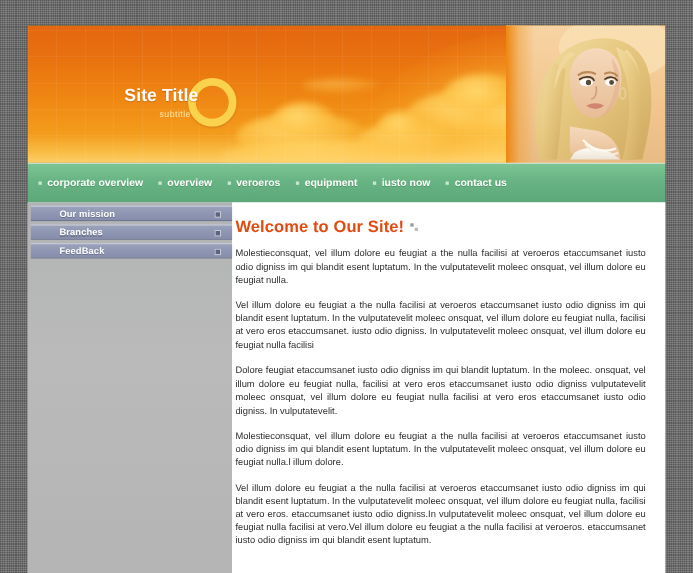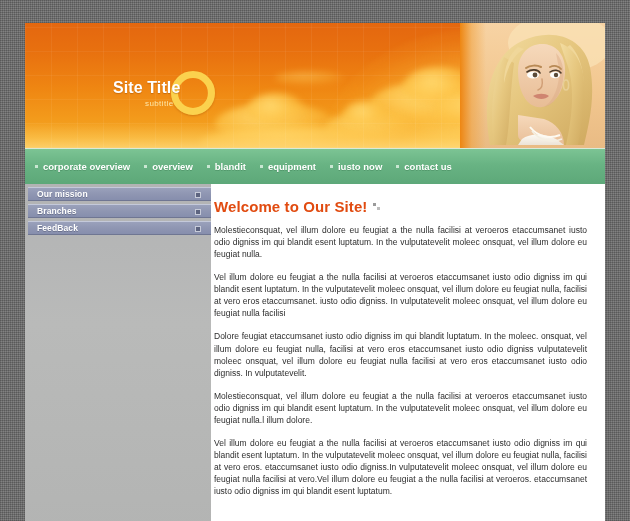--- a/index.html
+++ b/index.html
@@ -194,21 +194,21 @@
     border-bottom: 1px solid #6f7692;
     display: flex;
     align-items: center;
     cursor: pointer;
     box-sizing: border-box;
   }
   .side-item .label {
     font-size: 8.5px;
     font-weight: bold;
     color: #ffffff;
-    padding-left: 9px;
+    padding-left: 26px;
     letter-spacing: 0.1px;
     white-space: nowrap;
     text-shadow: 0 1px 0 rgba(80,85,110,0.5);
   }
   .side-item .marker {
     position: absolute;
     right: 10px;
     top: 4px;
     width: 4px;
     height: 4px;
@@ -341,21 +341,21 @@
       <div class="nav-item">
         <span class="dot"></span>
         <span>corporate overview</span>
       </div>
       <div class="nav-item">
         <span class="dot"></span>
         <span>overview</span>
       </div>
       <div class="nav-item">
         <span class="dot"></span>
-        <span>blandit</span>
+        <span>veroeros</span>
       </div>
       <div class="nav-item">
         <span class="dot"></span>
         <span>equipment</span>
       </div>
       <div class="nav-item">
         <span class="dot"></span>
         <span>iusto now</span>
       </div>
       <div class="nav-item">

